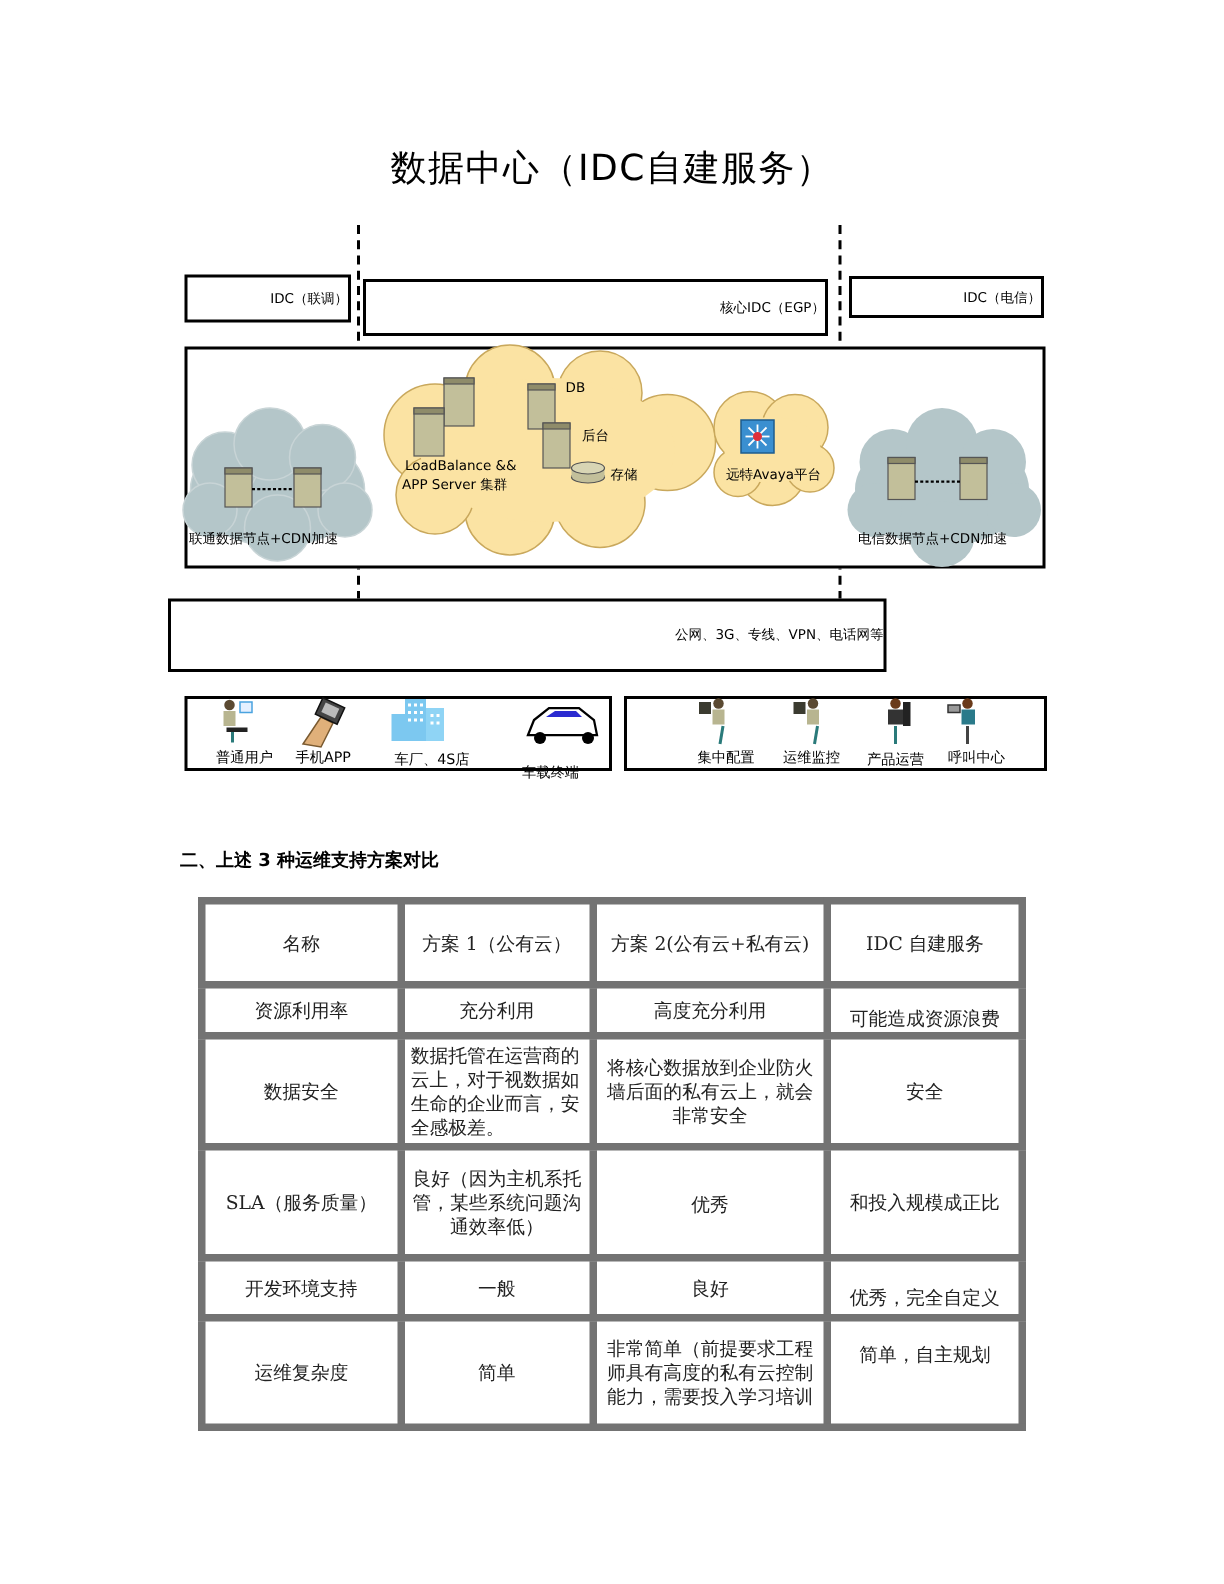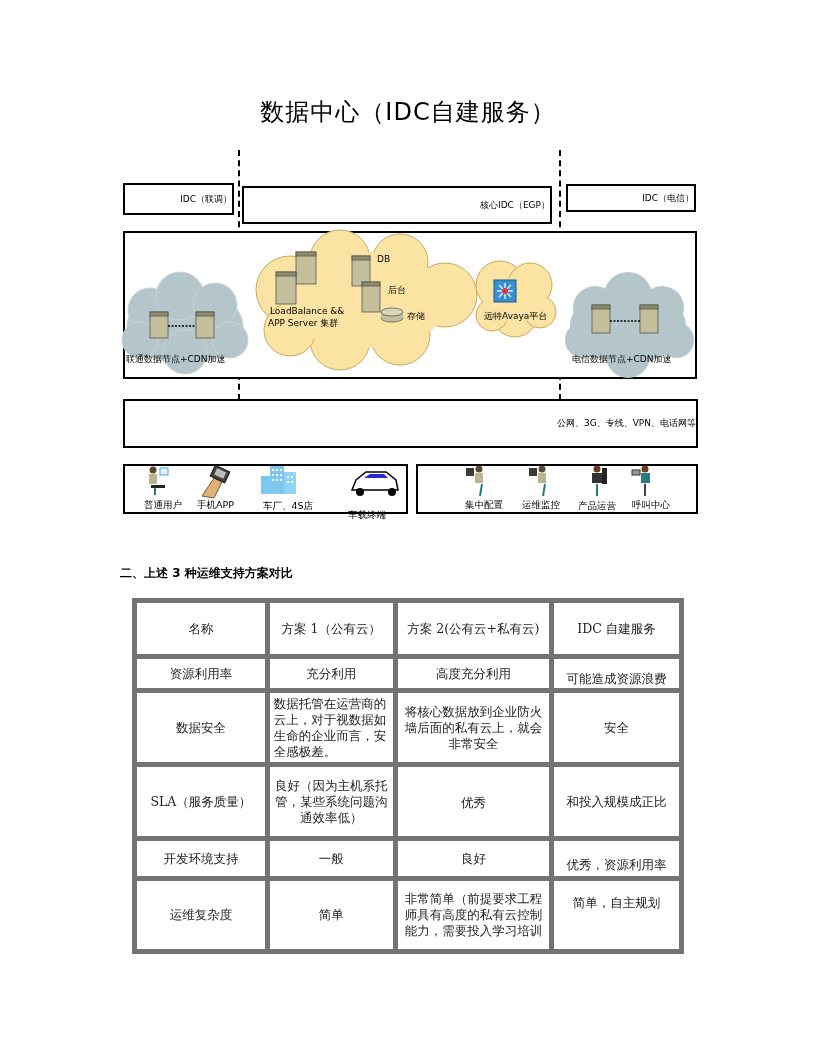--- a/index.html
+++ b/index.html
@@ -129,21 +129,21 @@
 
 <div class="cloud-label" style="left:126px; top:353px;">联通数据节点+CDN加速</div>
 <div class="cloud-label" style="left:572px; top:353px;">电信数据节点+CDN加速</div>
 <div class="cloud-label" style="left:270px; top:306px;">LoadBalance &amp;&amp;</div>
 <div class="cloud-label" style="left:268px; top:317px;">APP Server 集群</div>
 <div class="cloud-label" style="left:377px; top:254px;">DB</div>
 <div class="cloud-label" style="left:388px; top:284px;">后台</div>
 <div class="cloud-label" style="left:407px; top:310px;">存储</div>
 <div class="cloud-label" style="left:484px; top:310px;">远特Avaya平台</div>
 
-<div class="box" style="left:123px; top:399px; width:575px; height:49px;">
+<div class="box" style="left:112px; top:399px; width:479px; height:49px;">
   <span>公网、3G、专线、VPN、电话网等</span>
 </div>
 
 <div class="box" style="left:123px; top:464px; width:285px; height:50px;"></div>
 <div class="box" style="left:416px; top:464px; width:282px; height:50px;"></div>
 
 <svg class="abs" style="left:0; top:0;" width="816" height="520">
 
   <g>
     <circle cx="153" cy="470" r="3.5" fill="#5b4a32"></circle>
@@ -256,21 +256,21 @@
   <tr style="height:74px;">
     <td>SLA（服务质量）</td>
     <td style="padding:0 4px;">良好（因为主机系托管，某些系统问题沟通效率低）</td>
     <td style="vertical-align:top; padding-top:28px;">优秀</td>
     <td>和投入规模成正比</td>
   </tr>
   <tr style="height:40px;">
     <td>开发环境支持</td>
     <td>一般</td>
     <td>良好</td>
-    <td style="vertical-align:bottom; padding-bottom:3px;">优秀，资源利用率</td>
+    <td style="vertical-align:bottom; padding-bottom:3px;">优秀，完全自定义</td>
   </tr>
   <tr style="height:73px;">
     <td>运维复杂度</td>
     <td>简单</td>
     <td style="padding:0 4px;margin-left:16px;">非常简单（前提要求工程师具有高度的私有云控制能力，需要投入学习培训</td>
     <td style="vertical-align:top; padding-top:14px;">简单，自主规划</td>
   </tr>
 </tbody>
   </table>
 

